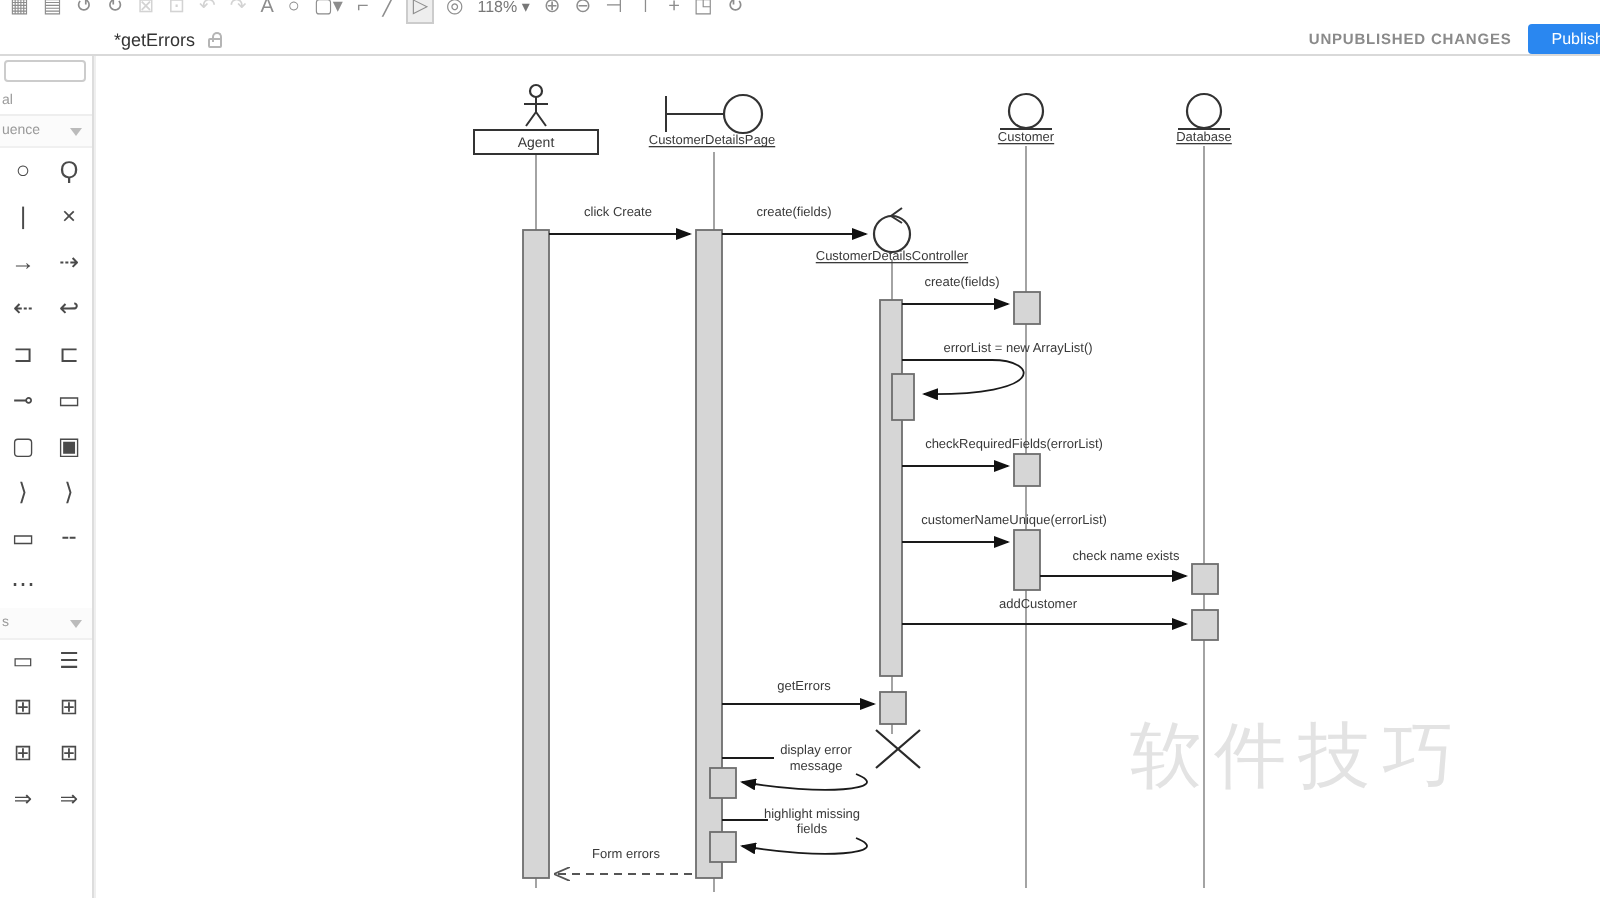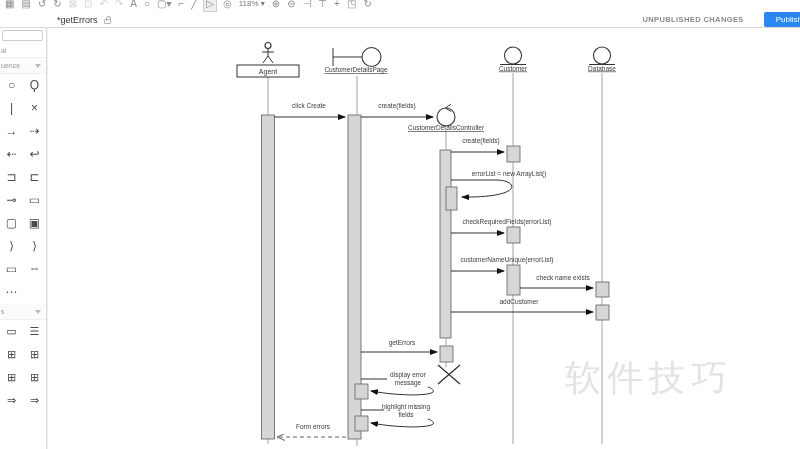--- a/index.html
+++ b/index.html
@@ -13,21 +13,21 @@
   .toolbar-inner .gen.disabled { color:#d3d3d3; }
   .toolbar-inner .gen.active { background:#eee; outline:1px solid #ccc; padding:0 2px; }
   .toolbar-inner .gen.zoom { font-size:8px; color:#777; letter-spacing:0; }
 
   
   .titlebar { height:16px; display:flex; align-items:center; padding-left:57px; border-bottom:1px solid #d9d9d9; background:#fff; overflow:hidden; }
   .doc-title { font-size:9px; color:#333; }
   .lock { position:relative; width:7px; height:5px; border:1px solid #b5b5b5; border-radius:1px; margin-left:6px; margin-top:3px; cursor:pointer; }
   .lock:before { content:""; position:absolute; left:1px; top:-4px; width:3px; height:4px; border:1px solid #b5b5b5; border-bottom:none; border-radius:3px 3px 0 0; }
   .titlebar-right { margin-left:auto; display:flex; align-items:center; }
-  .status-text { font-size:7.5px; color:#8a8a8a; letter-spacing:.4px; margin-right:20px; font-weight:bold;text-align:right; }
+  .status-text { font-size:7.5px; color:#8a8a8a; letter-spacing:.4px; margin-right:8px; font-weight:bold;text-align:right; }
   .publish-btn { background:#2a87f0; color:#fff; font-size:8px; border:none; border-radius:2px; padding:3px 12px; margin-right:-14px; cursor:pointer; font-family:"Liberation Sans",sans-serif; }
 
   
   .main { display:flex; height:421px; }
   .sidebar { width:47px; flex:none; border-right:1px solid #ddd; background:#fff; overflow:hidden; }
   .search-box { display:block; width:41px; height:11px; margin:2px 2px 3px 2px; border:1px solid #ccc; border-radius:2px; font-size:6px; padding-left:3px; color:#999; }
   .group-row { height:14px; line-height:14px; font-size:7px; color:#999; padding-left:1px; border-bottom:1px solid #eee; cursor:pointer; overflow:hidden; }
   .section-header { height:16px; display:flex; align-items:center; justify-content:space-between; padding:0 5px 0 1px; font-size:7px; color:#999; background:#fbfbfb; border-bottom:1px solid #f0f0f0; cursor:pointer; }
   .chev { width:0; height:0; border-left:3px solid transparent; border-right:3px solid transparent; border-top:4px solid #bbb; }
   .shape-grid { display:grid; grid-template-columns:23px 23px; justify-items:center; align-items:center; }

